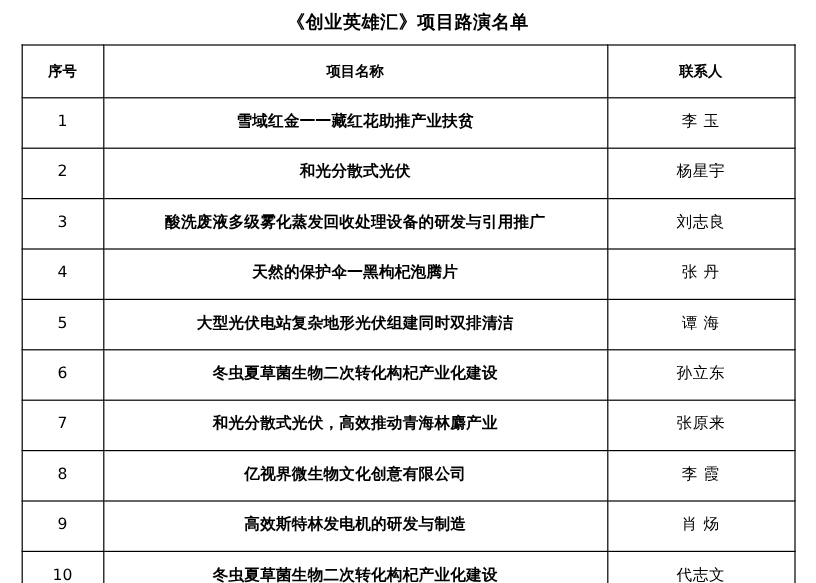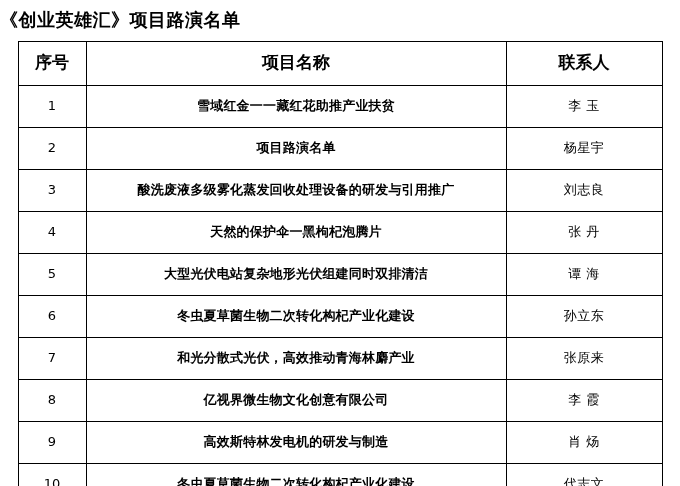--- a/index.html
+++ b/index.html
@@ -15,21 +15,22 @@
     overflow: hidden;
   }
   .page {
     width: 680px;
     height: 486px;
     box-sizing: border-box;
     padding: 0;
     position: relative;
   }
   .doc-title {
-    font-size: 18px;
+    text-align: center;
+    font-size: 15px;
     font-weight: bold;
     letter-spacing: 0.5px;
     padding: 9px 0 10px 0;
     line-height: 1.2;
   }
   table.roadshow {
     border-collapse: collapse;
     width: 644px;
     margin: 0 auto;
     table-layout: fixed;
@@ -39,21 +40,21 @@
     border: 1px solid #000000;
     text-align: center;
     vertical-align: middle;
     font-size: 13px;
     height: 41px;
     padding: 0 2px;
     line-height: 1.25;
   }
   table.roadshow th {
     font-weight: bold;
-    font-size: 17px;
+    font-size: 12px;
     height: 43px;
   }
   col.col-no    { width: 68px; }
   col.col-name  { width: 420px; }
   col.col-contact { width: 156px; }
   td.no-cell {
     font-size: 13px;
   }
   td.name-cell {
     font-size: 13.5px;
@@ -86,21 +87,21 @@
       </tr>
     </thead>
     <tbody>
       <tr>
         <td class="no-cell">1</td>
         <td class="name-cell">雪域红金一一藏红花助推产业扶贫</td>
         <td class="contact-cell">李  玉</td>
       </tr>
       <tr>
         <td class="no-cell">2</td>
-        <td class="name-cell">项目路演名单</td>
+        <td class="name-cell">和光分散式光伏</td>
         <td class="contact-cell">杨星宇</td>
       </tr>
       <tr>
         <td class="no-cell">3</td>
         <td class="name-cell">酸洗废液多级雾化蒸发回收处理设备的研发与引用推广</td>
         <td class="contact-cell">刘志良</td>
       </tr>
       <tr>
         <td class="no-cell">4</td>
         <td class="name-cell">天然的保护伞一黑枸杞泡腾片</td>

